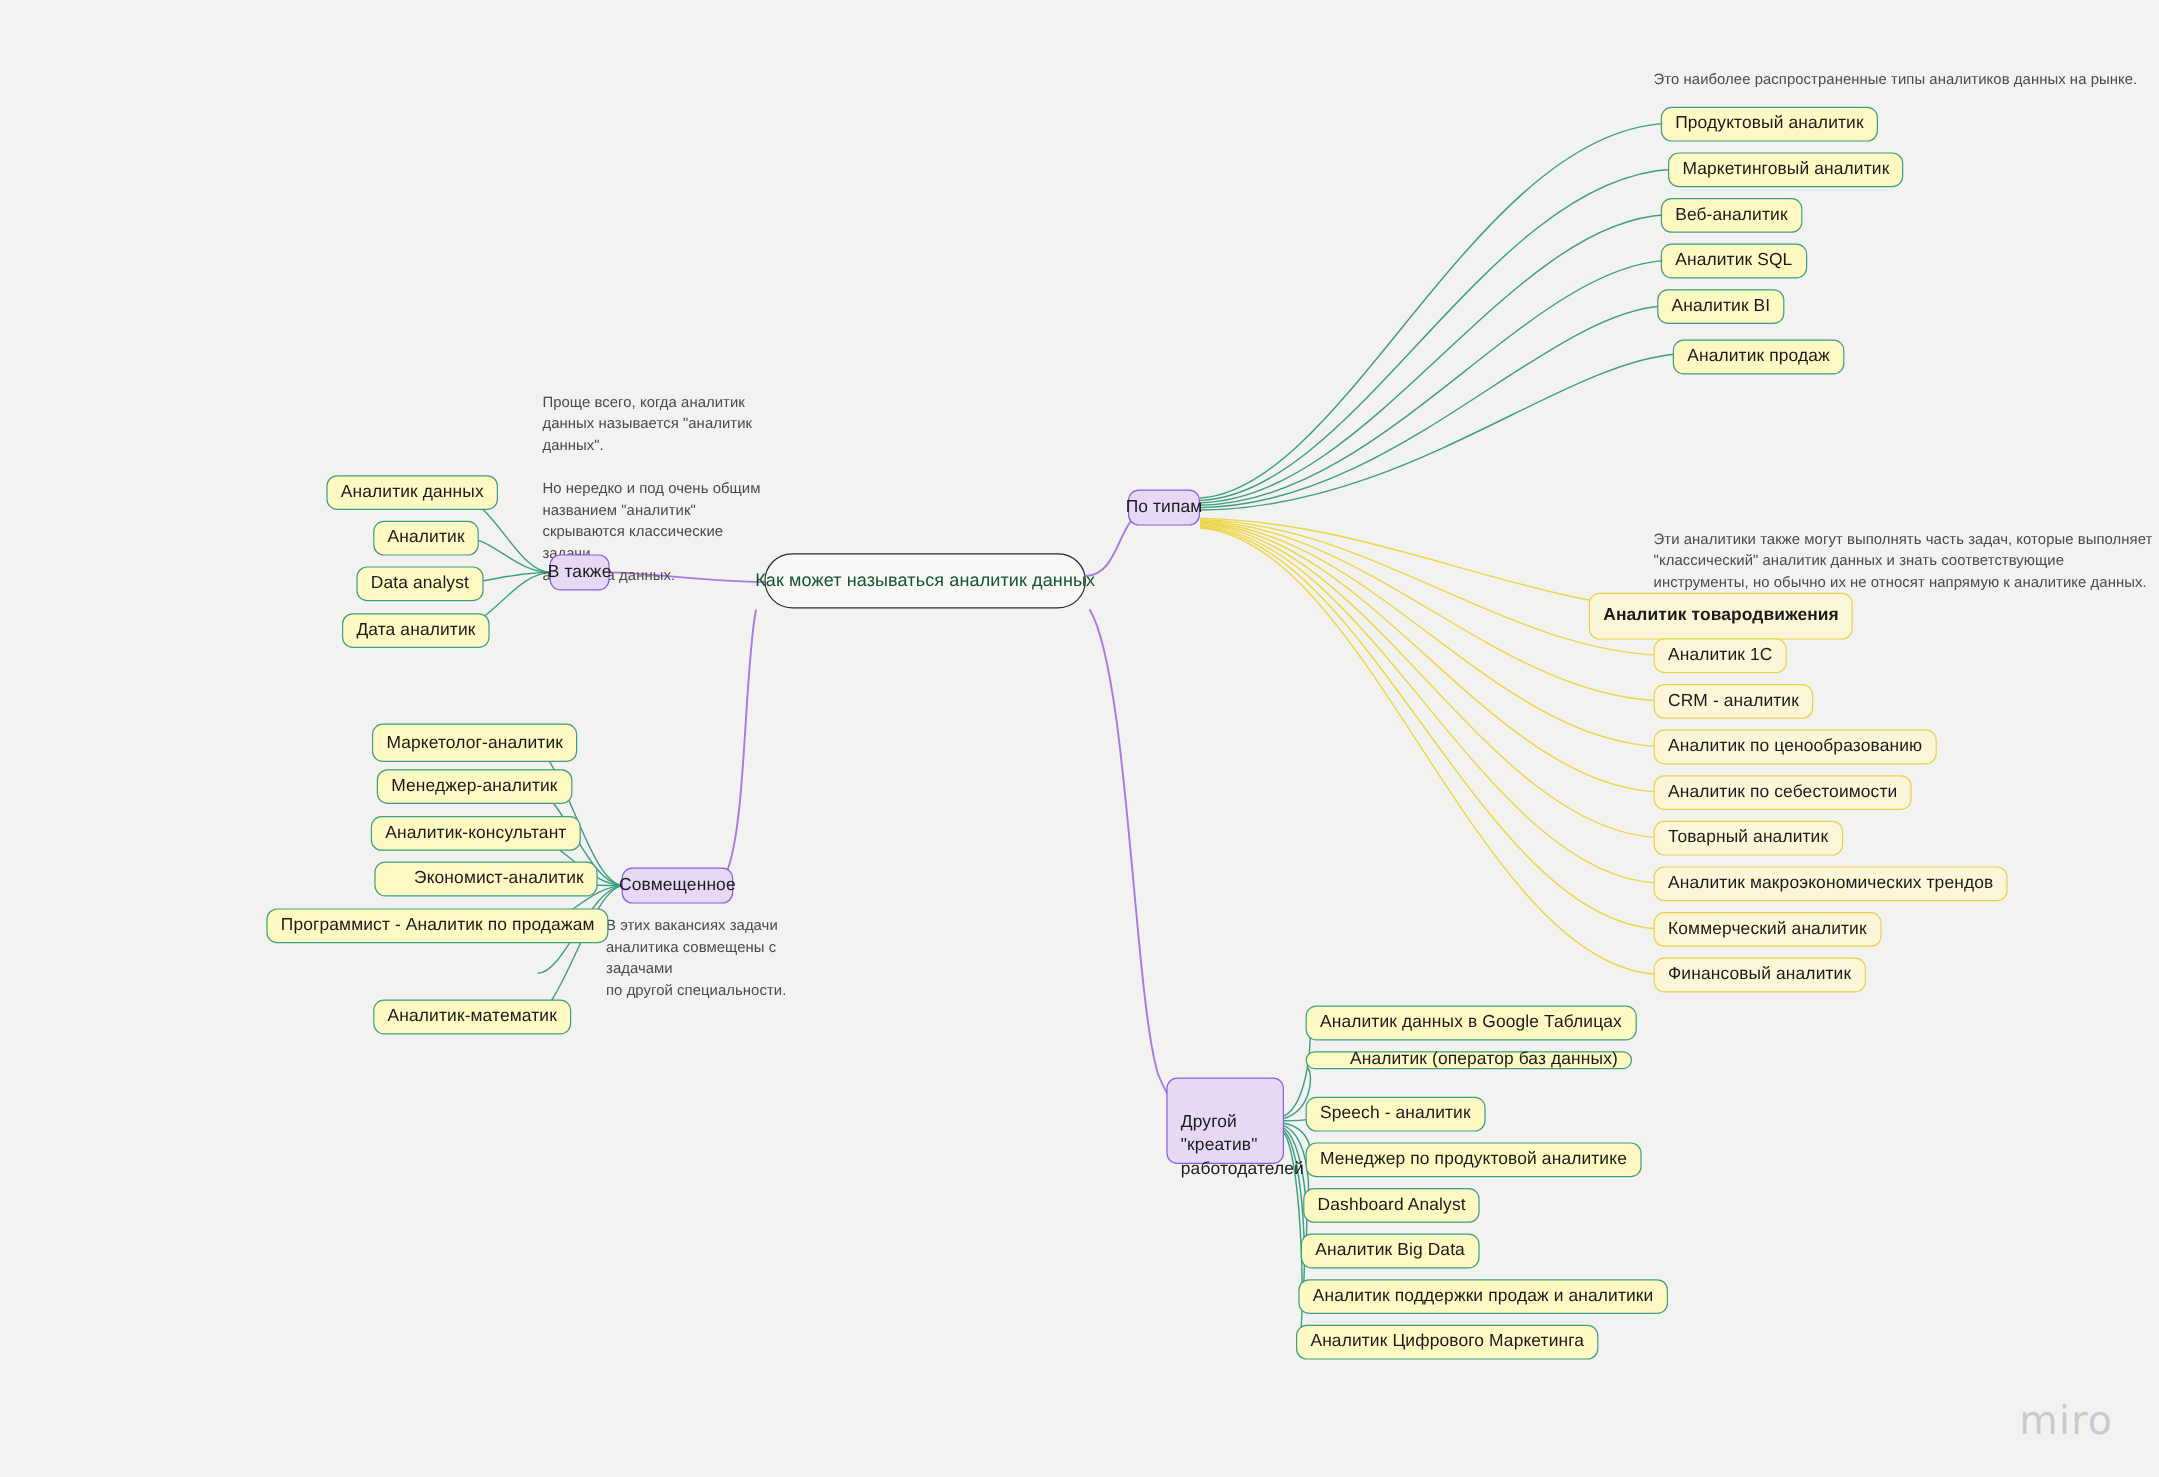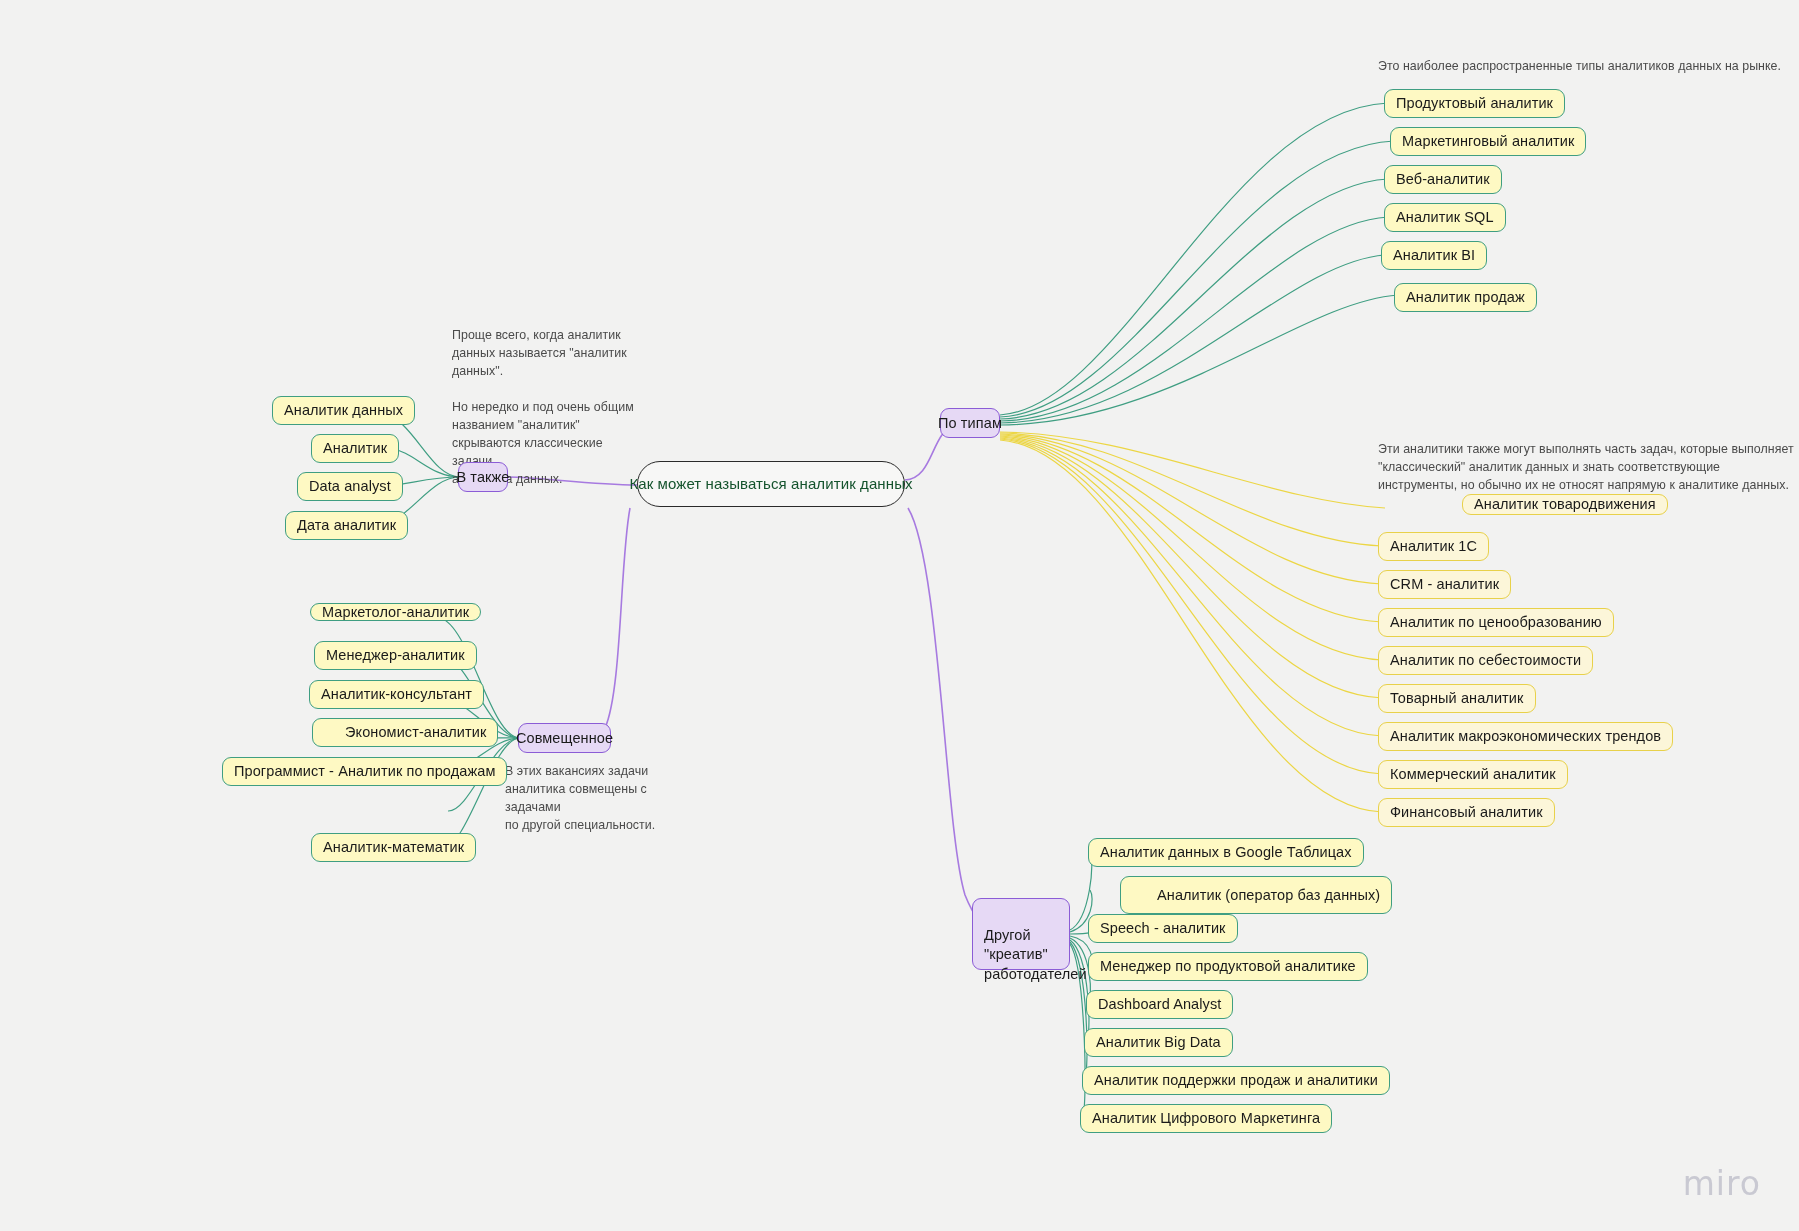--- a/index.html
+++ b/index.html
@@ -171,21 +171,21 @@
   </div>
 
   <div class="node purple" style="left:518px; top:723px; width:93px; height:30px;">
     <span>Совмещенное</span>
   </div>
 
   <div class="annotation" style="left:505px; top:763px; width:200px;">В этих вакансиях задачи
 аналитика совмещены с задачами
 по другой специальности.</div>
 
-  <div class="node green" style="left:310px; top:603px; height:18px;">
+  <div class="node green" style="left:310px; top:603px; height:32px;">
     <span>Маркетолог-аналитик</span>
   </div>
   <div class="node green" style="left:314px; top:641px; height:29px;">
     <span>Менеджер-аналитик</span>
   </div>
   <div class="node green" style="left:309px; top:680px; height:29px;">
     <span>Аналитик-консультант</span>
   </div>
   <div class="node green" style="left:312px; top:718px; height:29px;padding-left:32px;">
     <span>Экономист-аналитик</span>
@@ -219,21 +219,21 @@
   <div class="node green" style="left:1384px; top:203px; height:29px;">
     <span>Аналитик SQL</span>
   </div>
   <div class="node green" style="left:1381px; top:241px; height:29px;">
     <span>Аналитик BI</span>
   </div>
   <div class="node green" style="left:1394px; top:283px; height:29px;">
     <span>Аналитик продаж</span>
   </div>
 
-  <div class="node yellow" style="left:1462px; top:494px; height:21px;">
+  <div class="node yellow" style="left:1324px; top:494px; height:39px;font-weight:bold;">
     <span>Аналитик товародвижения</span>
   </div>
   <div class="node yellow" style="left:1378px; top:532px; height:29px;">
     <span>Аналитик 1С</span>
   </div>
   <div class="node yellow" style="left:1378px; top:570px; height:29px;">
     <span>CRM - аналитик</span>
   </div>
   <div class="node yellow" style="left:1378px; top:608px; height:29px;">
     <span>Аналитик по ценообразованию</span>
@@ -256,21 +256,21 @@
 
   <div class="node purple multiline" style="left:972px; top:898px; width:98px; height:72px;">
     <span>Другой
 "креатив"
 работодателей</span>
   </div>
 
   <div class="node green" style="left:1088px; top:838px; height:29px;">
     <span>Аналитик данных в Google Таблицах</span>
   </div>
-  <div class="node green" style="left:1120px; top:876px; height:38px;padding-left:36px;">
+  <div class="node green" style="left:1088px; top:876px; height:15px;padding-left:36px;">
     <span>Аналитик (оператор баз данных)</span>
   </div>
   <div class="node green" style="left:1088px; top:914px; height:29px;">
     <span>Speech - аналитик</span>
   </div>
   <div class="node green" style="left:1088px; top:952px; height:29px;">
     <span>Менеджер по продуктовой аналитике</span>
   </div>
   <div class="node green" style="left:1086px; top:990px; height:29px;">
     <span>Dashboard Analyst</span>

